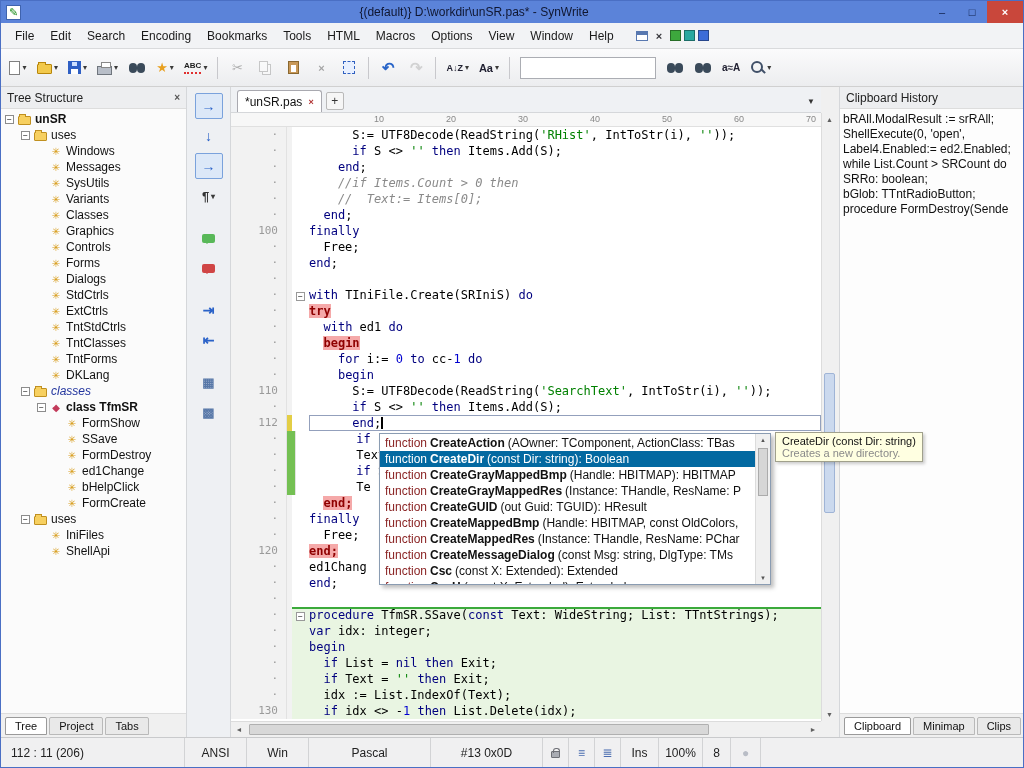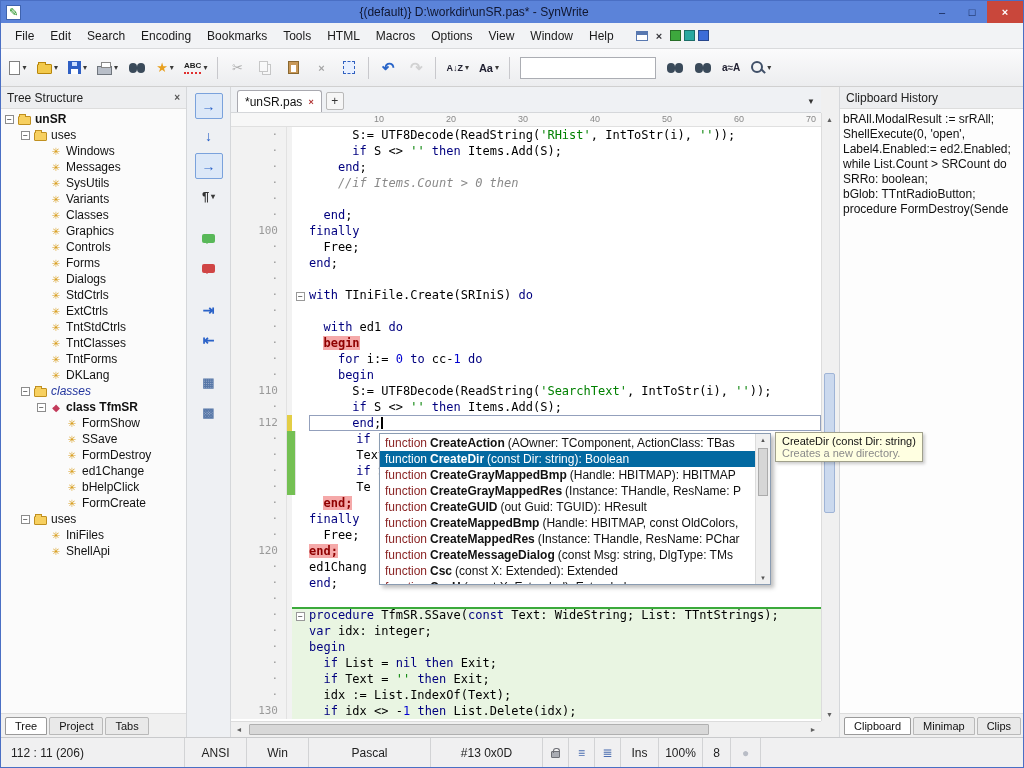--- a/index.html
+++ b/index.html
@@ -518,20 +518,21 @@
           <div class="cl">
             <span class="g">·</span>
             <span class="mk"></span>
             <span class="fold"></span>
             <span class="ct"><span class="t-c">    //if Items.Count &gt; 0 then</span></span>
           </div>
           <div class="cl">
             <span class="g">·</span>
             <span class="mk"></span>
             <span class="fold"></span>
+            <span class="ct"><span class="t-c">    //  Text:= Items[0];</span></span>
           </div>
           <div class="cl">
             <span class="g">·</span>
             <span class="mk"></span>
             <span class="fold"></span>
             <span class="ct"><span class="t-p">  </span><span class="t-k">end</span><span class="t-p">;</span></span>
           </div>
           <div class="cl">
             <span class="g">100</span>
             <span class="mk"></span>
@@ -559,20 +560,21 @@
           <div class="cl">
             <span class="g">·</span>
             <span class="mk"></span>
             <span class="fold"><span class="fb">−</span></span>
             <span class="ct"><span class="t-k">with</span><span class="t-p"> TIniFile.Create(SRIniS) </span><span class="t-k">do</span></span>
           </div>
           <div class="cl">
             <span class="g">·</span>
             <span class="mk"></span>
             <span class="fold"></span>
+            <span class="ct"><span class="t-r">try</span></span>
           </div>
           <div class="cl">
             <span class="g">·</span>
             <span class="mk"></span>
             <span class="fold"></span>
             <span class="ct"><span class="t-p">  </span><span class="t-k">with</span><span class="t-p"> ed1 </span><span class="t-k">do</span></span>
           </div>
           <div class="cl">
             <span class="g">·</span>
             <span class="mk"></span>

